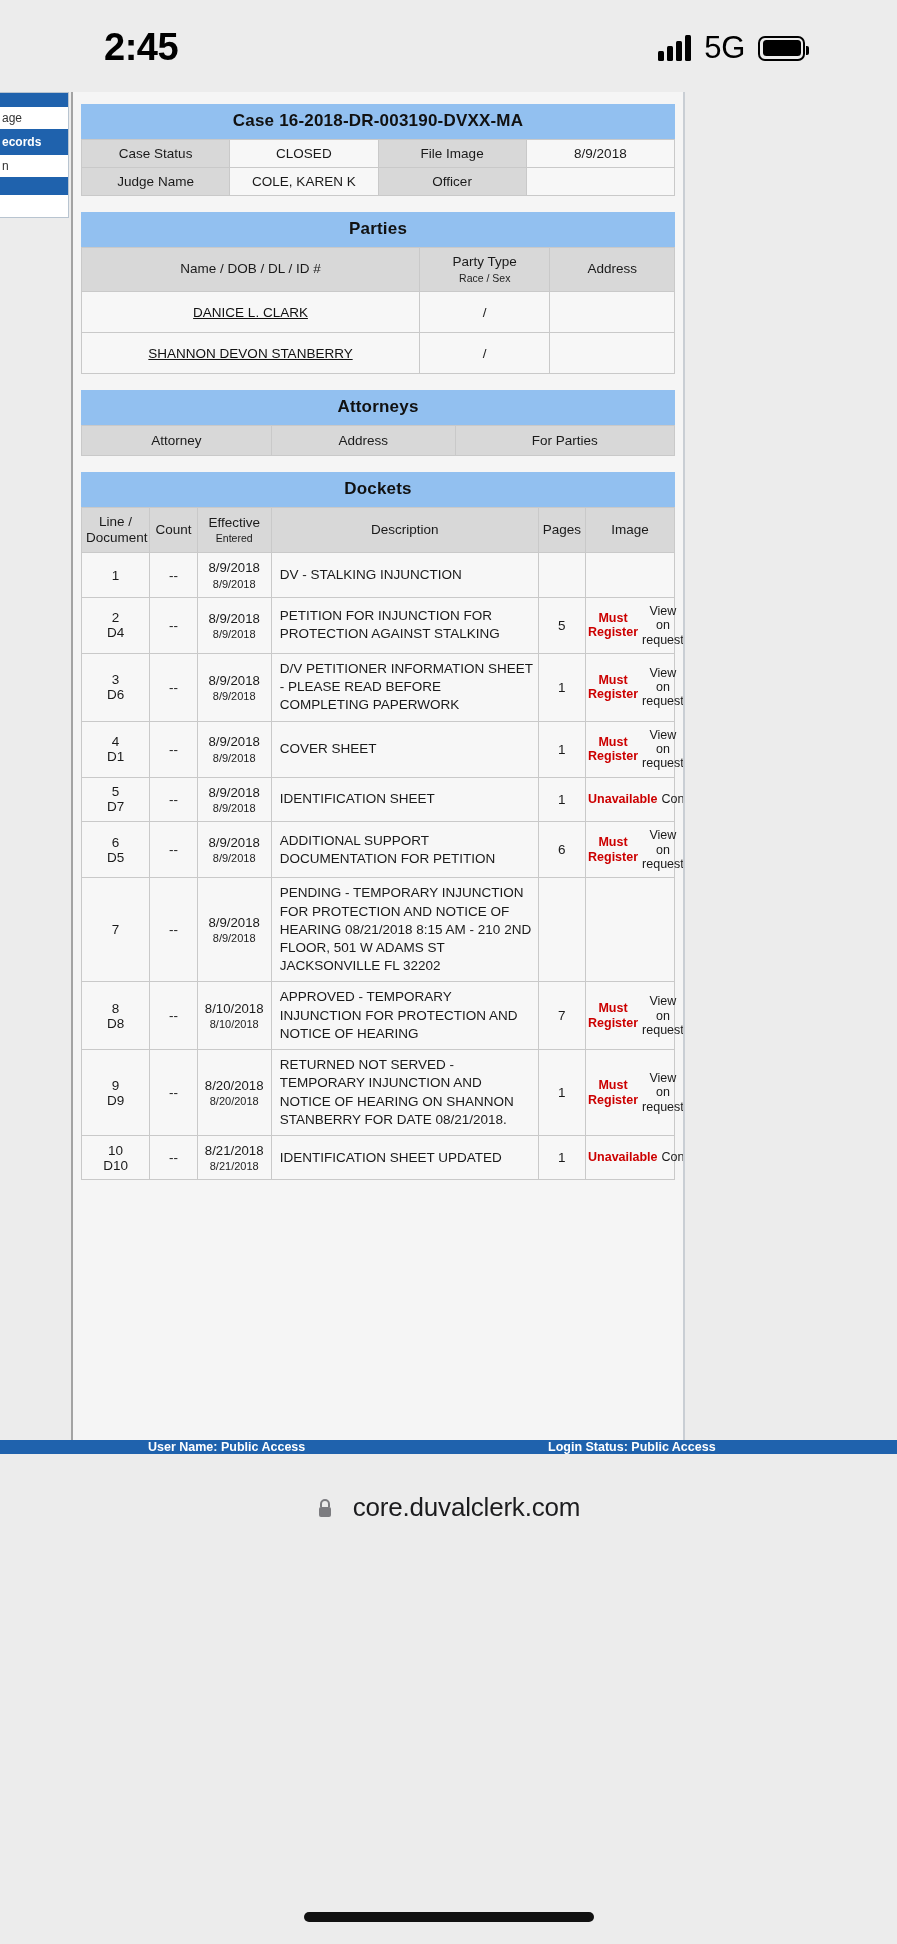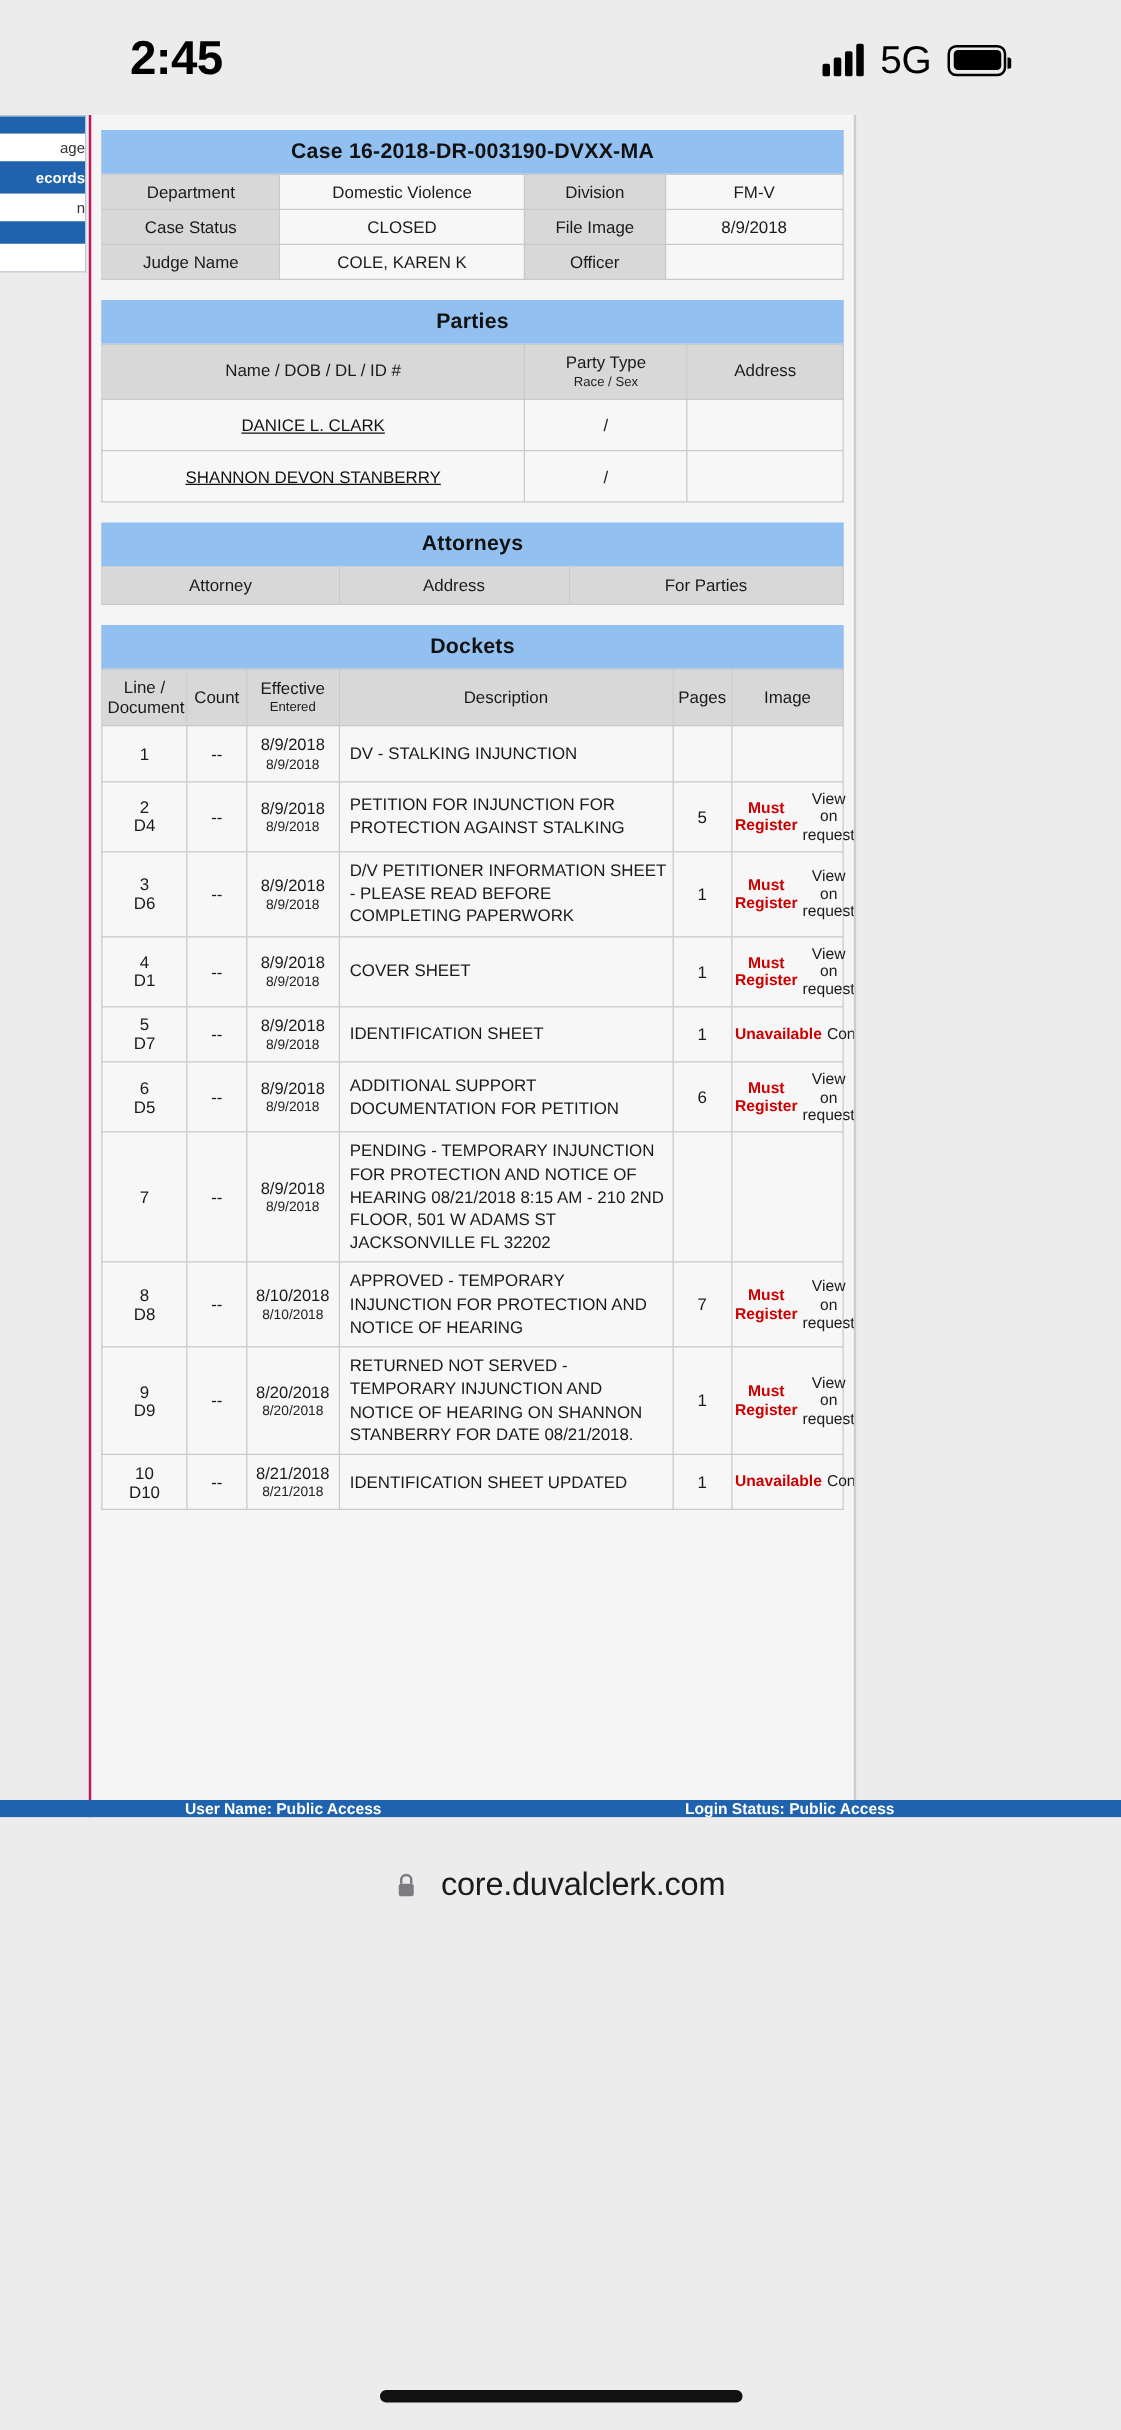--- a/index.html
+++ b/index.html
@@ -68,32 +68,32 @@
     position: absolute;
     left: 0; top: 0;
     width: 69px;
     height: 126px;
     background: #fff;
     border: 1px solid #b8c4d0;
     border-left: none;
     overflow: hidden;
   }
   .side-strip .bar-blue { background:#1f62ad; height: 14px; }
-  .side-strip .bar-item { background:#fff; height:22px; font-size:12px; color:#333; padding-left:2px; line-height:22px; overflow:hidden; white-space:nowrap;text-align:right;}
+  .side-strip .bar-item { background:#fff; height:22px; font-size:12px; color:#333; padding-left:2px; line-height:22px; overflow:hidden; white-space:nowrap;}
   .side-strip .bar-item.active { background:#1f62ad; color:#fff; font-weight:bold; height:26px; line-height:26px; }
   .side-strip .bar-blue2 { background:#1f62ad; height:18px; }
 
   
   .page-card {
     position: absolute;
     left: 71px; top: 0;
     width: 614px;
     height: 1362px;
     background: #f5f5f5;
-    border-left: 2px solid #be185d;
+    border-left: 2px solid #a3a3a3;
     border-right: 2px solid #c9ced4;
     overflow: hidden;
     padding: 12px 8px 0 8px;
   }
 
   
   .block { margin-bottom: 16px; }
   .block-title {
     background: #92c0f0;
     text-align: center;
@@ -217,26 +217,20 @@
     <div class="bar-item">n</div>
     <div class="bar-blue2"></div>
   </div>
 
   <div class="page-card">
 
     <div class="block">
       <div class="block-title">Case 16-2018-DR-003190-DVXX-MA</div>
       <table class="grid case-tbl">
         <tbody>
-            <tr>
-          <td class="lbl" style="width:24%">Department</td>
-          <td style="width:33%">Domestic Violence</td>
-          <td class="lbl" style="width:19%">Division</td>
-          <td style="width:24%">FM-V</td>
-        </tr>
         <tr>
           <td class="lbl">Case Status</td>
           <td>CLOSED</td>
           <td class="lbl">File Image</td>
           <td>8/9/2018</td>
         </tr>
         <tr>
           <td class="lbl">Judge Name</td>
           <td>COLE, KAREN K</td>
           <td class="lbl">Officer</td>

